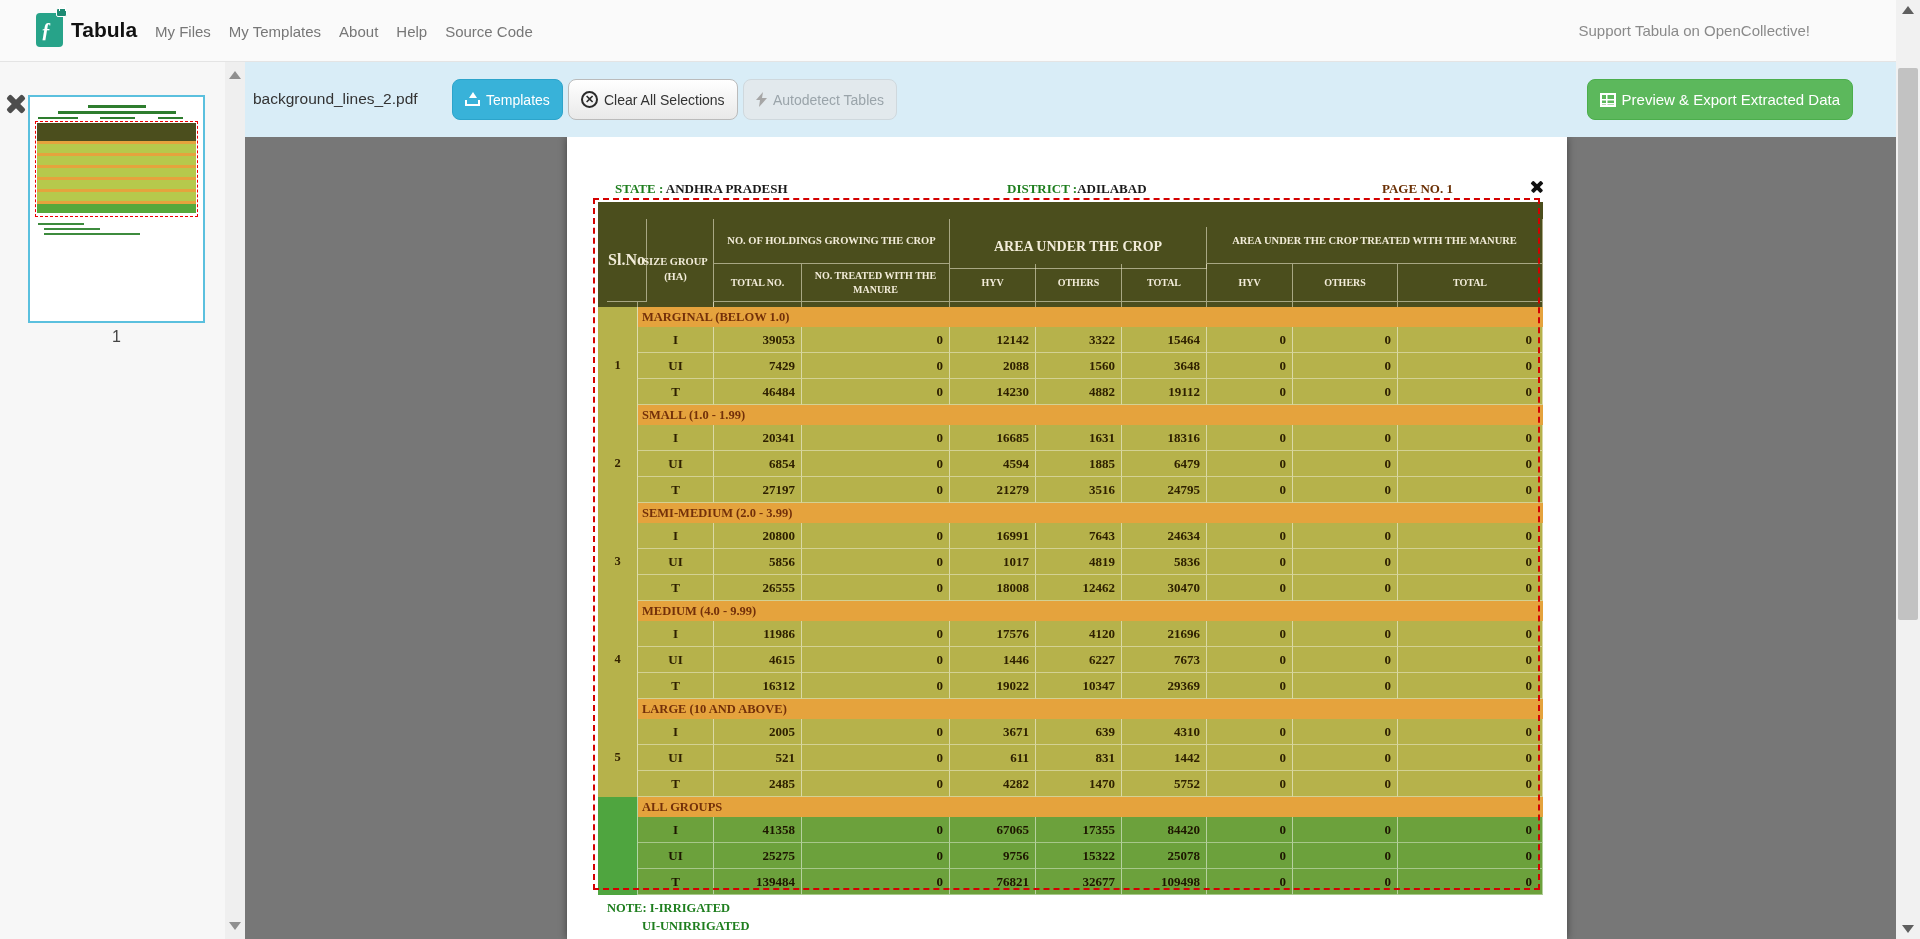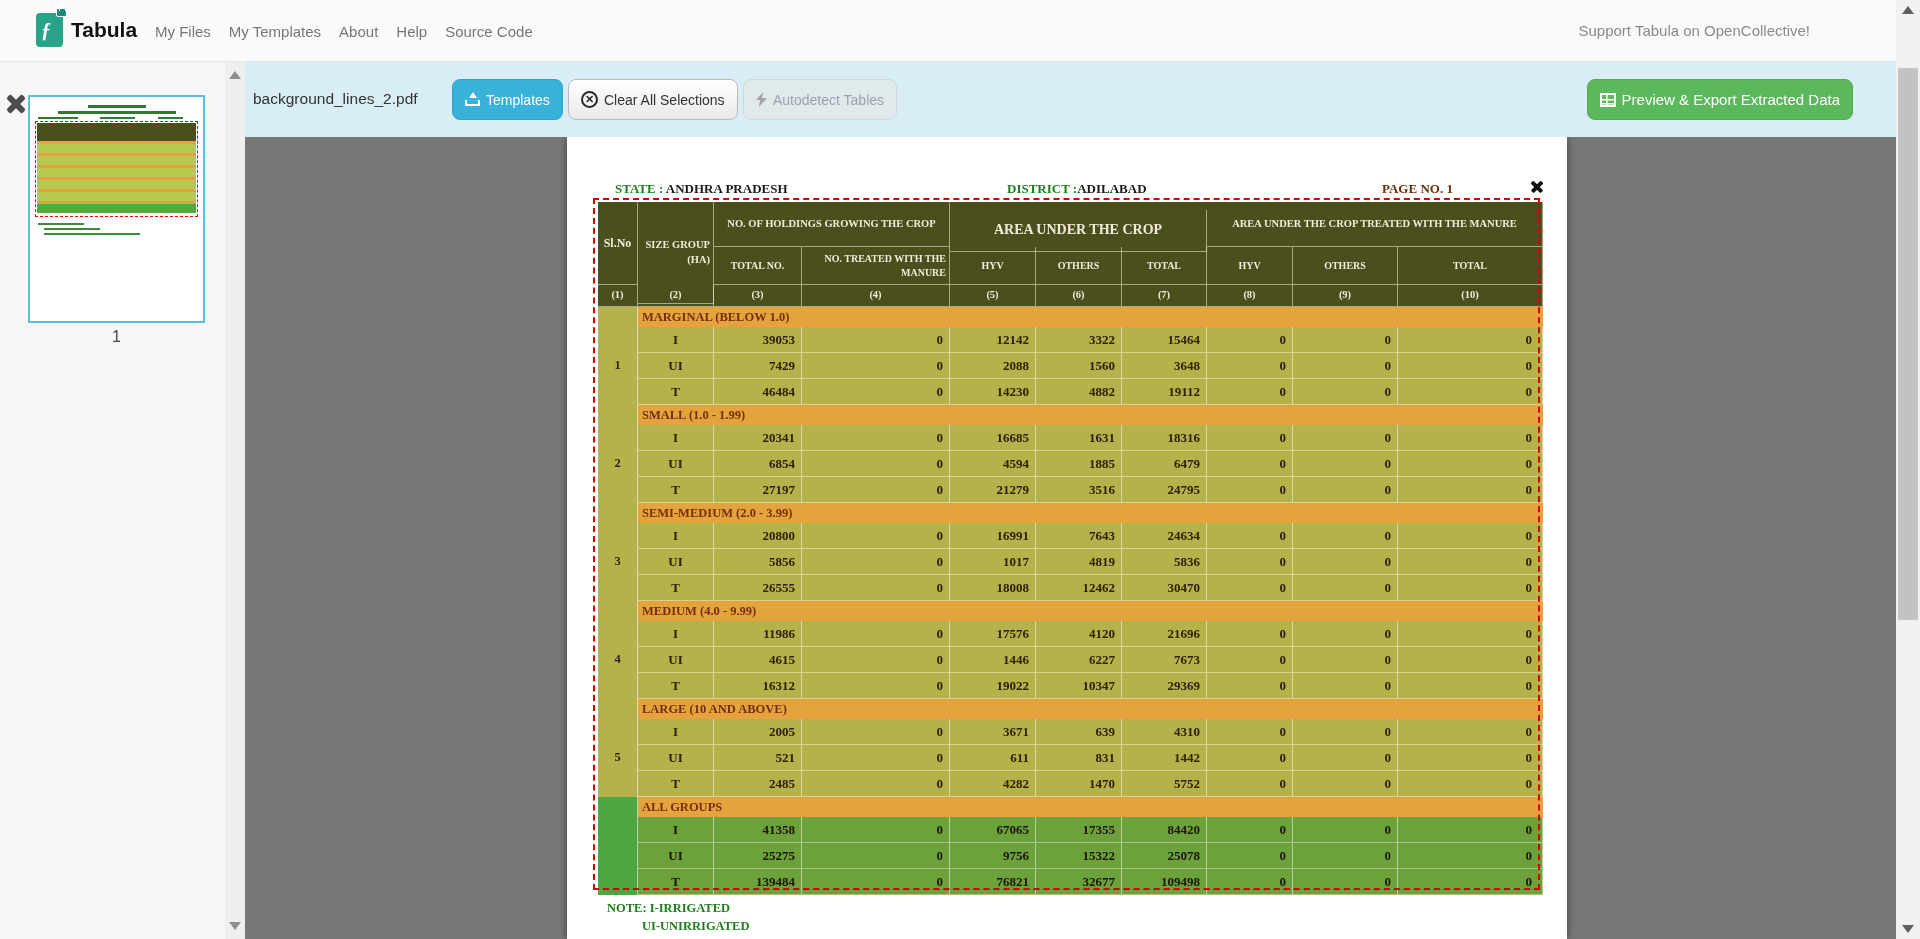--- a/index.html
+++ b/index.html
@@ -60,21 +60,21 @@
   .doc-meta { position:absolute; top:44px; font-size:13px; font-weight:bold; white-space:pre; }
   .meta-state { left:48px; } .meta-district { left:440px; } .meta-page { left:815px; color:#6b3005; }
   .green-label { color:#1e7e1e; } .dark-label { color:#1a1a1a; }
   .sel-close { position:absolute; left:962px; top:42px; width:16px; height:16px; cursor:pointer; }
   .sel-close .bar { position:absolute; left:1px; top:6px; width:14px; height:3.5px; background:#111; border-radius:1px; }
   .sel-close .bar.b1 { transform:rotate(45deg); } .sel-close .bar.b2 { transform:rotate(-45deg); }
 
   
   .xtable { position:absolute; left:31px; top:65px; width:945px; font-family:"Liberation Serif", serif; font-weight:bold; }
   .thead { position:relative; width:945px; height:105px; background:#4b4e1d; color:#f2ecd9; }
-  .hcell { position:absolute; display:flex; align-items:center; justify-content:center; text-align:right; border-right:1px solid rgba(245,240,215,.55); border-bottom:1px solid rgba(245,240,215,.55); line-height:1.35; padding:1px 3px; }
+  .hcell { position:absolute; display:flex; align-items:center; justify-content:center; text-align:center; border-right:1px solid rgba(245,240,215,.55); border-bottom:1px solid rgba(245,240,215,.55); line-height:1.35; padding:1px 3px;margin-top:17px; }
   .group-block { position:relative; width:945px; height:98px; }
   .sl-cell { position:absolute; left:0; top:0; width:40px; height:98px; background:#b6b24b; border-right:1px solid rgba(255,255,255,.55); display:flex; align-items:center; justify-content:center; padding-top:18px; font-size:12.5px; color:#332200; }
   .sl-cell.green { background:#4fa53f; }
   .band { position:absolute; left:40px; top:0; width:905px; height:20px; background:#e5a33d; color:#73300a; font-size:12.5px; line-height:20px; padding-left:4px; }
   .drow { position:absolute; left:40px; width:905px; height:26px; display:grid; grid-template-columns:76px 88px 148px 86px 86px 85px 86px 105px 145px; background:#b6b24b; color:#2e2000; font-size:13px; }
   .drow.green { background:#6ca13c; color:#1d1600; }
   .drow > div { border-right:1px solid rgba(255,255,255,.5); border-bottom:1px solid rgba(255,255,255,.4); display:flex; align-items:center; justify-content:flex-end; padding-right:6px; }
   .drow > div:first-child { justify-content:center; padding-right:0; }
   .drow > div:last-child { padding-right:10px; }
   .selection { position:absolute; left:26px; top:61px; width:947px; height:692px; border:2px dashed #d40000; pointer-events:auto; cursor:move; }
@@ -178,21 +178,21 @@
     <div class="doc-meta meta-state"><span class="green-label">STATE : </span><span class="dark-label">ANDHRA PRADESH</span></div>
     <div class="doc-meta meta-district"><span class="green-label">DISTRICT :</span><span class="dark-label">ADILABAD</span></div>
     <div class="doc-meta meta-page">PAGE NO. 1</div>
     <div class="sel-close">
       <div class="bar b1"></div>
         <div class="bar b2"></div>
     </div>
 
     <div class="xtable">
       <div class="thead" id="thead">
-          <div class="hcell" style="left: 0px; top: 0px; width: 40px; height: 83px; font-size: 12px;">Sl.No</div>
+          <div class="hcell" style="left: 9px; top: 0px; width: 40px; height: 83px; font-size: 16px;">Sl.No</div>
           <div class="hcell" style="left: 40px; top: 0px; width: 76px; height: 102px; font-size: 10.5px;">SIZE GROUP (HA)</div>
           <div class="hcell" style="left: 116px; top: 0px; width: 236px; height: 45px; font-size: 10.5px;">NO. OF HOLDINGS GROWING THE CROP</div>
           <div class="hcell" style="left: 352px; top: 8px; width: 257px; height: 42px; font-size: 14px;">AREA UNDER THE CROP</div>
           <div class="hcell" style="left: 609px; top: 0px; width: 336px; height: 45px; font-size: 10.5px;">AREA UNDER THE CROP TREATED WITH THE  MANURE</div>
           <div class="hcell" style="left: 116px; top: 45px; width: 88px; height: 38px; font-size: 10px;">TOTAL NO.</div>
           <div class="hcell" style="left: 204px; top: 45px; width: 148px; height: 38px; font-size: 10px;">NO. TREATED WITH THE  MANURE</div>
           <div class="hcell" style="left: 352px; top: 45px; width: 86px; height: 38px; font-size: 10px;">HYV</div>
           <div class="hcell" style="left: 438px; top: 45px; width: 86px; height: 38px; font-size: 10px;">OTHERS</div>
           <div class="hcell" style="left: 524px; top: 45px; width: 85px; height: 38px; font-size: 10px;">TOTAL</div>
           <div class="hcell" style="left: 609px; top: 45px; width: 86px; height: 38px; font-size: 10px;">HYV</div>

